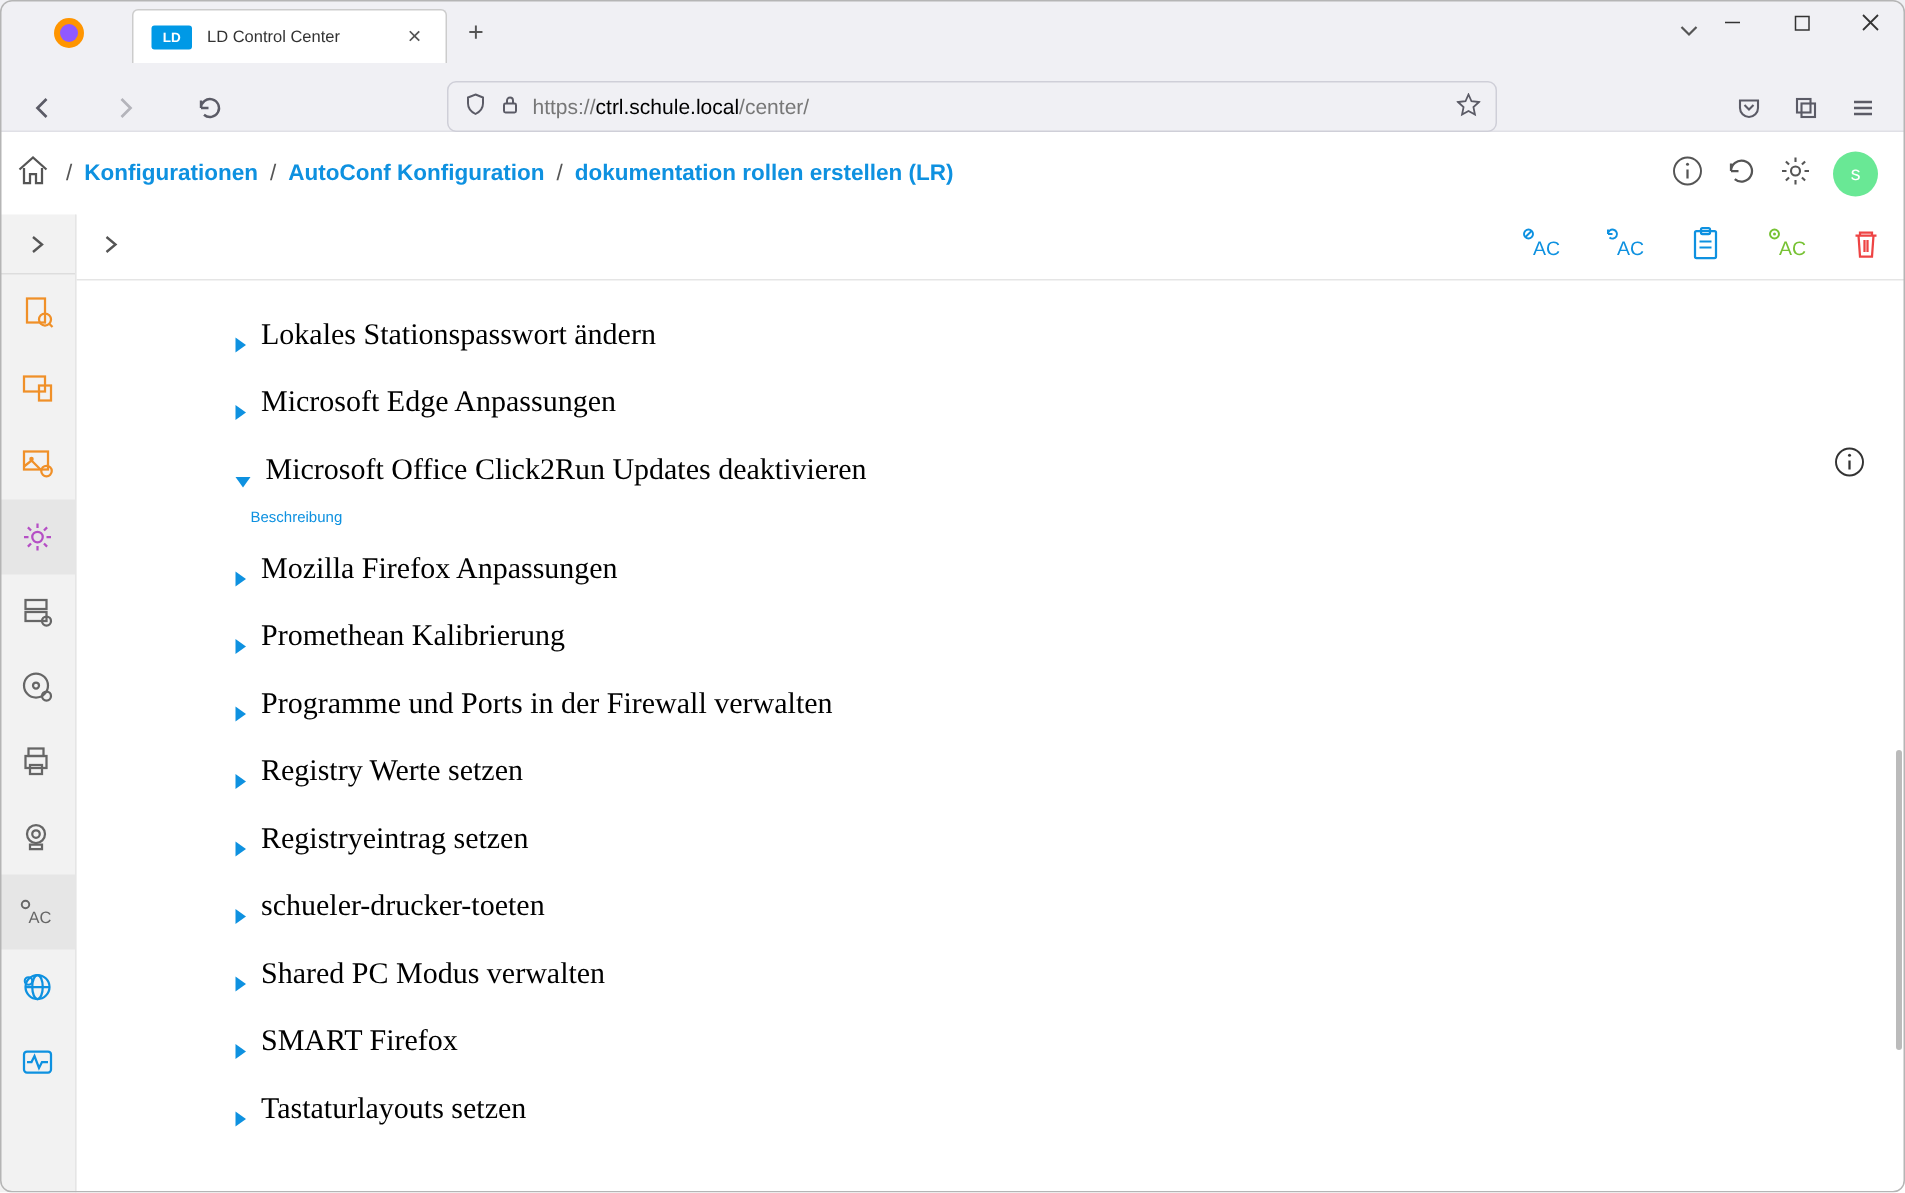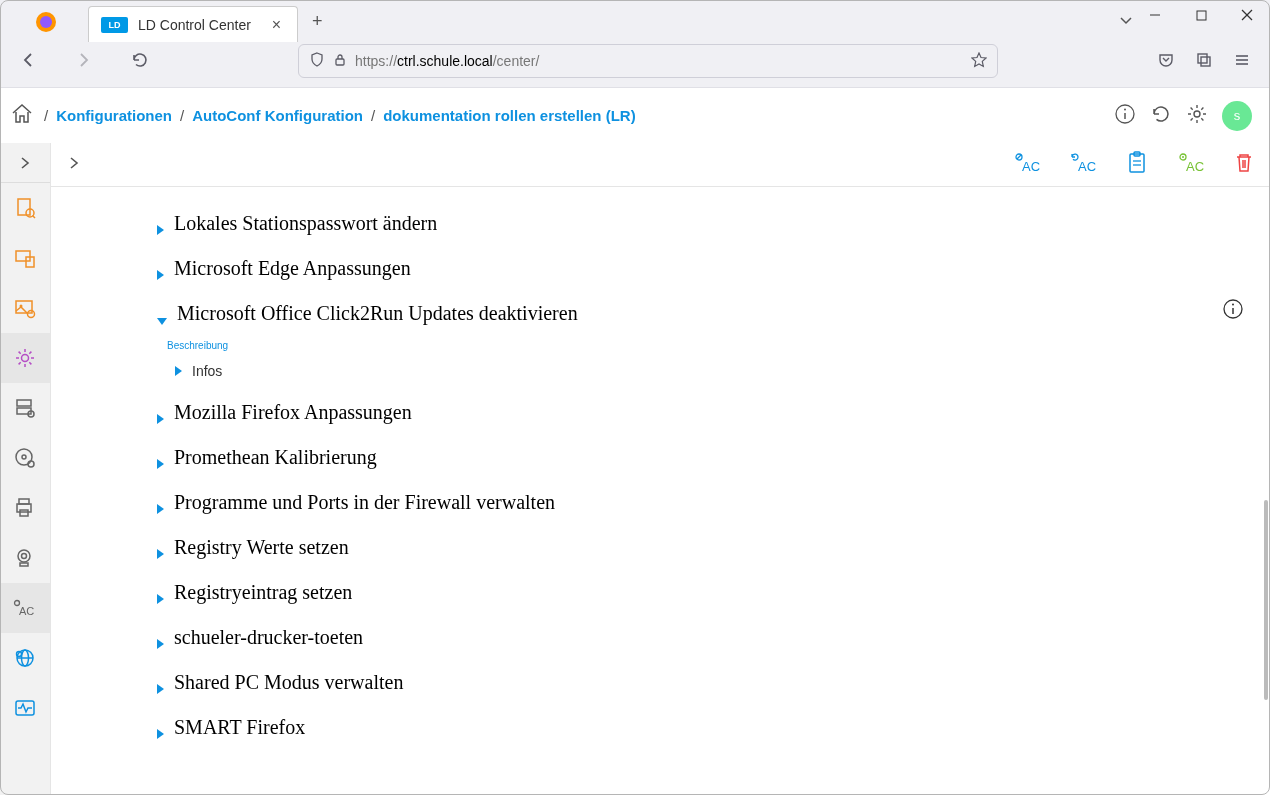--- a/index.html
+++ b/index.html
@@ -4,28 +4,28 @@
 <style>
   * { box-sizing: border-box; margin: 0; padding: 0; }
   body { font-family: Arial, sans-serif; font-size: 14px; background: #fff; color: #333; width: 1270px; height: 795px; overflow: hidden; position: relative; }
   
   
   .browser-chrome { background: #f0f0f4; height: 88px; border-bottom: 1px solid #e0e0e6; }
   .titlebar { height: 42px; display: flex; align-items: flex-end; }
   .firefox-icon { width: 24px; height: 24px; margin-left: 34px; margin-bottom: 8px; }
   .tab { display: flex; align-items: center; background: #fff; height: 36px; margin-left: 30px; padding: 0 12px; border-radius: 4px 4px 0 0; min-width: 210px; border: 1px solid #ccc; border-bottom: none; }
   .tab-icon { width: 27px; height: 16px; background: #0099e6; border-radius: 2px; display: flex; align-items: center; justify-content: center; color: #fff; font-size: 9px; font-weight: bold; }
-  .tab-title { margin-left: 10px; font-size: 14px; flex: 1; }
+  .tab-title { margin-left: 10px; font-size: 11px; flex: 1; }
   .tab-close { color: #555; font-size: 16px; cursor: pointer; padding: 0 4px; }
   .new-tab { margin-left: 14px; margin-bottom: 10px; font-size: 18px; color: #555; cursor: pointer; }
   .win-controls { position: absolute; right: 0; top: 0; display: flex; gap: 0; }
   .win-btn { width: 46px; height: 30px; display: flex; align-items: center; justify-content: center; color: #333; }
   .chevron-tabs { position: absolute; right: 136px; top: 12px; color: #555; }
 
-  .toolbar-row { height: 44px; display: flex; align-items: flex-start; padding: 0 10px; gap: 20px; margin-top: 2px; }
+  .toolbar-row { height: 44px; display: flex; align-items: flex-end; padding: 0 10px; gap: 20px; margin-top: 2px; }
   .nav-btn { width: 36px; height: 32px; display: flex; align-items: center; justify-content: center; color: #5b5b66; border-radius: 4px; }
   .nav-btn.disabled { opacity: 0.4; }
   .urlbar { flex: 1; margin: 0 130px 0 120px; background: #f0f0f4; border: 1px solid #cfcfd8; border-radius: 6px; height: 34px; display: flex; align-items: center; padding: 0 10px; gap: 8px; }
   .urlbar .shield { color: #5b5b66; }
   .urlbar .lock { color: #5b5b66; }
   .url-text { flex: 1; color: #777; font-size: 14px; }
   .url-text .dom { color: #000; }
   .star-icon { color: #5b5b66; }
   .toolbar-right { display: flex; gap: 2px; margin-left: auto; }
 
@@ -323,24 +323,20 @@
         <div class="tree-row expanded">
           <span class="tri"></span>
           <span class="label">Microsoft Office Click2Run Updates deaktivieren</span>
           <span class="info-ico"><svg width="22" height="22" viewBox="0 0 22 22">
               <circle cx="11" cy="11" r="9" fill="none" stroke="#333" stroke-width="1.3"></circle>
               <line x1="11" y1="10" x2="11" y2="16" stroke="#333" stroke-width="1.5"></line>
               <circle cx="11" cy="6.5" r="1" fill="#333"></circle>
             </svg></span>
         </div>
         <div class="desc-label">Beschreibung</div>
-        <div class="tree-child">
-          <span class="tri"></span>
-          <span class="label">Infos</span>
-        </div>
         <div class="tree-row">
           <span class="tri"></span>
           <span class="label">Mozilla Firefox Anpassungen</span>
         </div>
         <div class="tree-row">
           <span class="tri"></span>
           <span class="label">Promethean Kalibrierung</span>
         </div>
         <div class="tree-row">
           <span class="tri"></span>
@@ -358,19 +354,23 @@
           <span class="tri"></span>
           <span class="label">schueler-drucker-toeten</span>
         </div>
         <div class="tree-row">
           <span class="tri"></span>
           <span class="label">Shared PC Modus verwalten</span>
         </div>
         <div class="tree-row">
           <span class="tri"></span>
           <span class="label">SMART Firefox</span>
+        </div>
+        <div class="tree-row">
+          <span class="tri"></span>
+          <span class="label">Tastaturlayouts setzen</span>
         </div>
       </div>
   </div>
 </div>
 
 <div class="scroll-hint"></div>
 <div class="outer-border"></div>
 
 </body></html>

